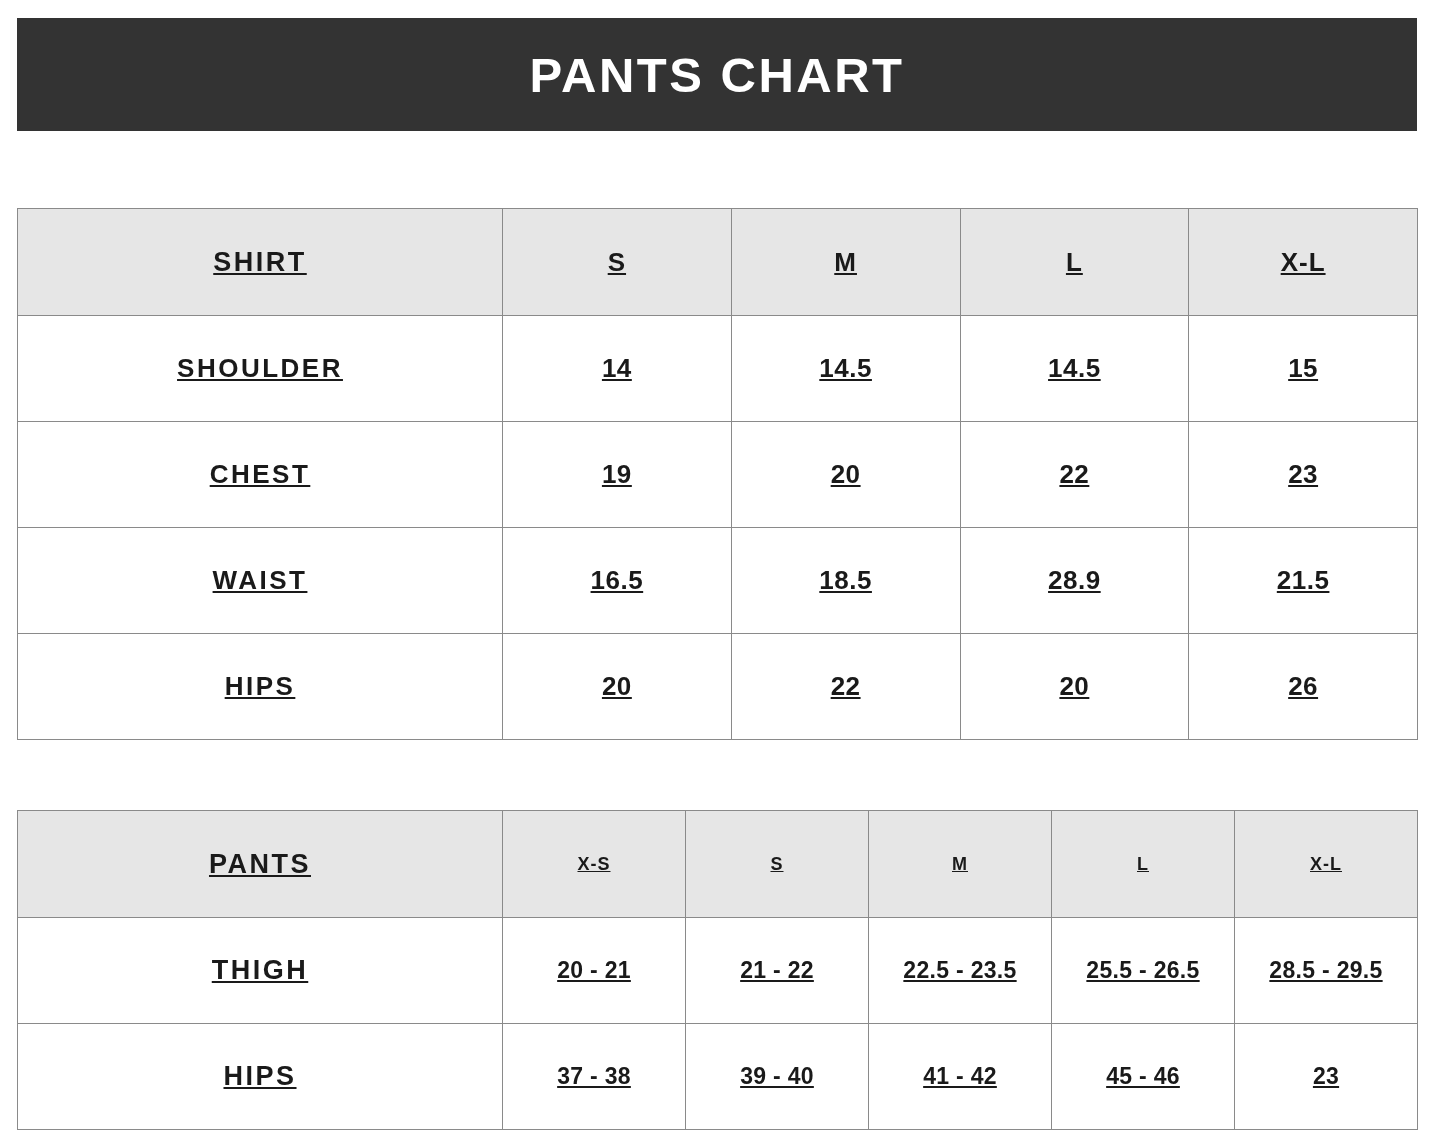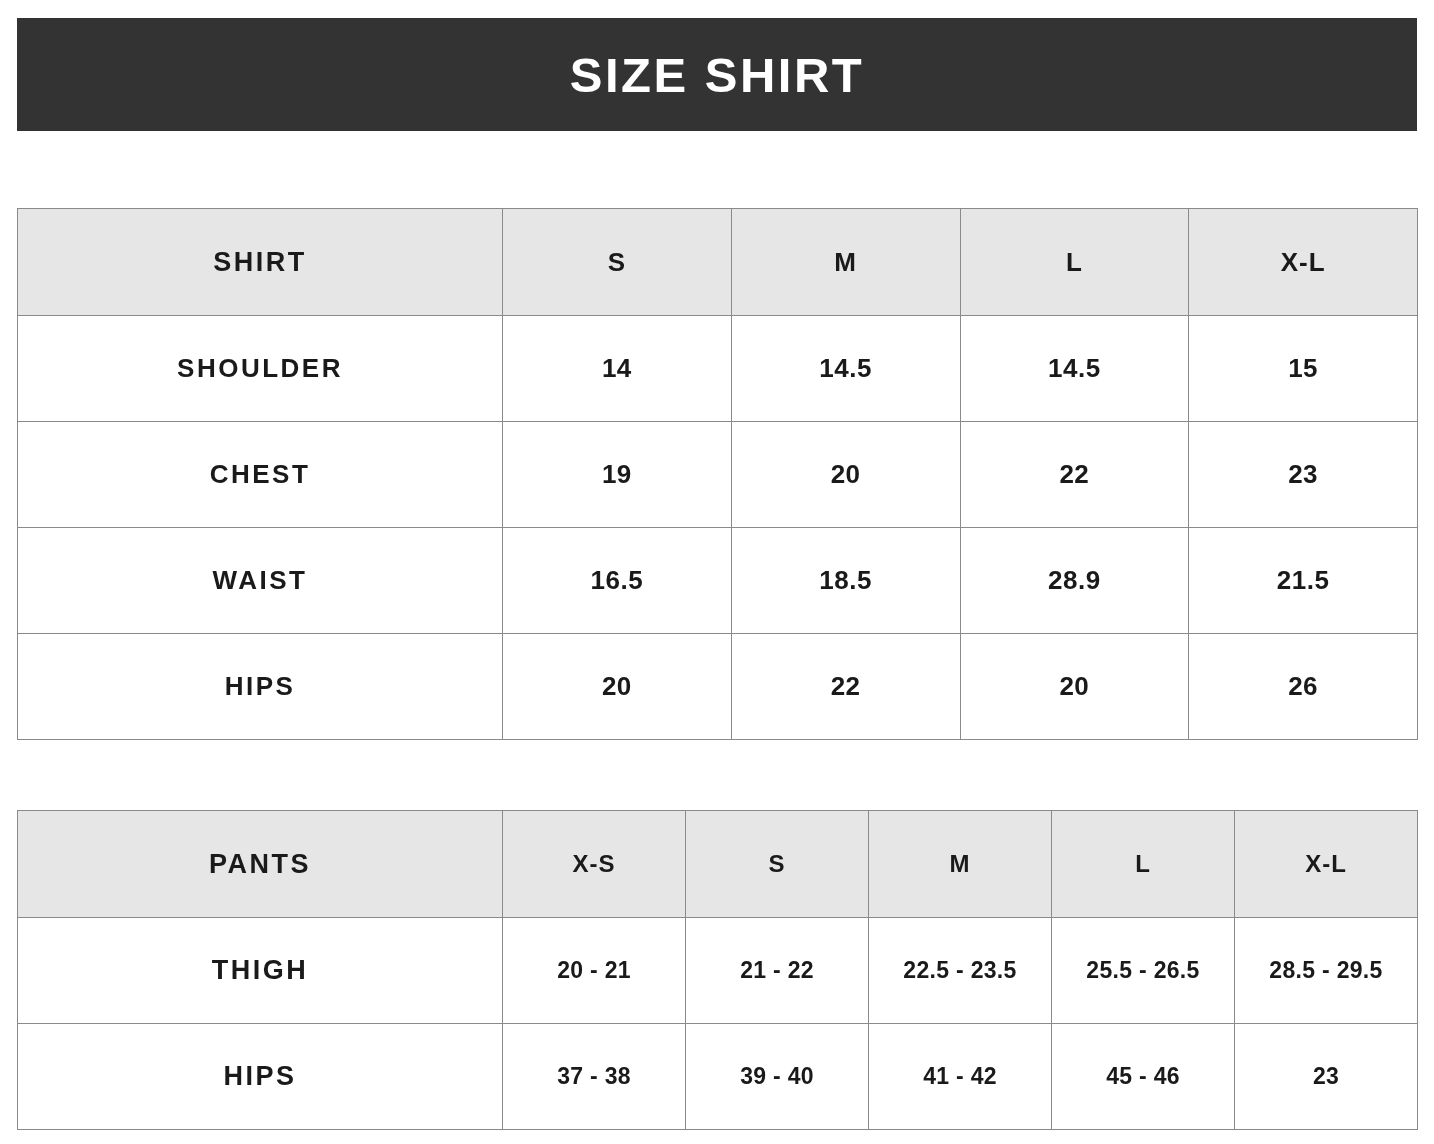--- a/index.html
+++ b/index.html
@@ -39,20 +39,21 @@
     font-weight: bold;
     letter-spacing: 2.5px;
   }
 
   
   table.size-table {
     position: absolute;
     border-collapse: collapse;
     table-layout: fixed;
     background: #0f172a;
+    text-decoration: underline;
   }
   table.size-table td,
   table.size-table th {
     border: 1px solid #8a8a8a;
     text-align: center;
     vertical-align: middle;
     font-weight: bold;
     color: #1a1a1a;
     padding: 0;
   }
@@ -105,40 +106,40 @@
   }
   #pants-table tbody td {
     height: 105px;
     margin-top: 48px;
   }
   #pants-table thead th.label-head {
     font-size: 27px;
     letter-spacing: 2.5px;
   }
   #pants-table thead th.size-head {
-    font-size: 24px;
+    font-size: 18px;
     letter-spacing: 1px;
   }
   #pants-table tbody td.row-label {
     font-size: 27px;
     letter-spacing: 2.5px;
   }
   #pants-table tbody td.value {
     font-size: 23px;
     letter-spacing: 0.3px;
     white-space: nowrap;
   }
 </style>
 </head>
 <body>
 
 <div class="page">
 
   <div class="banner">
-    <div class="banner-title">SIZE SHIRT</div>
+    <div class="banner-title">PANTS CHART</div>
   </div>
 
   <table class="size-table" id="shirt-table">
     <colgroup>
       <col class="c-label">
       <col class="c-size">
       <col class="c-size">
       <col class="c-size">
       <col class="c-size">
     </colgroup>

